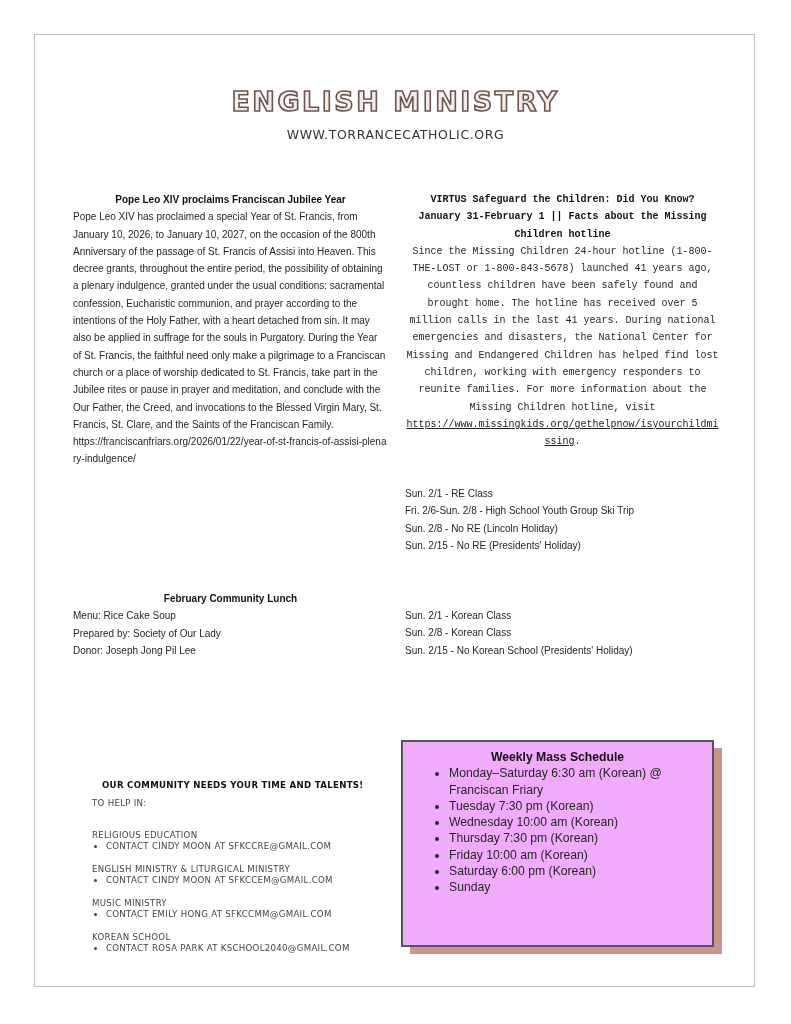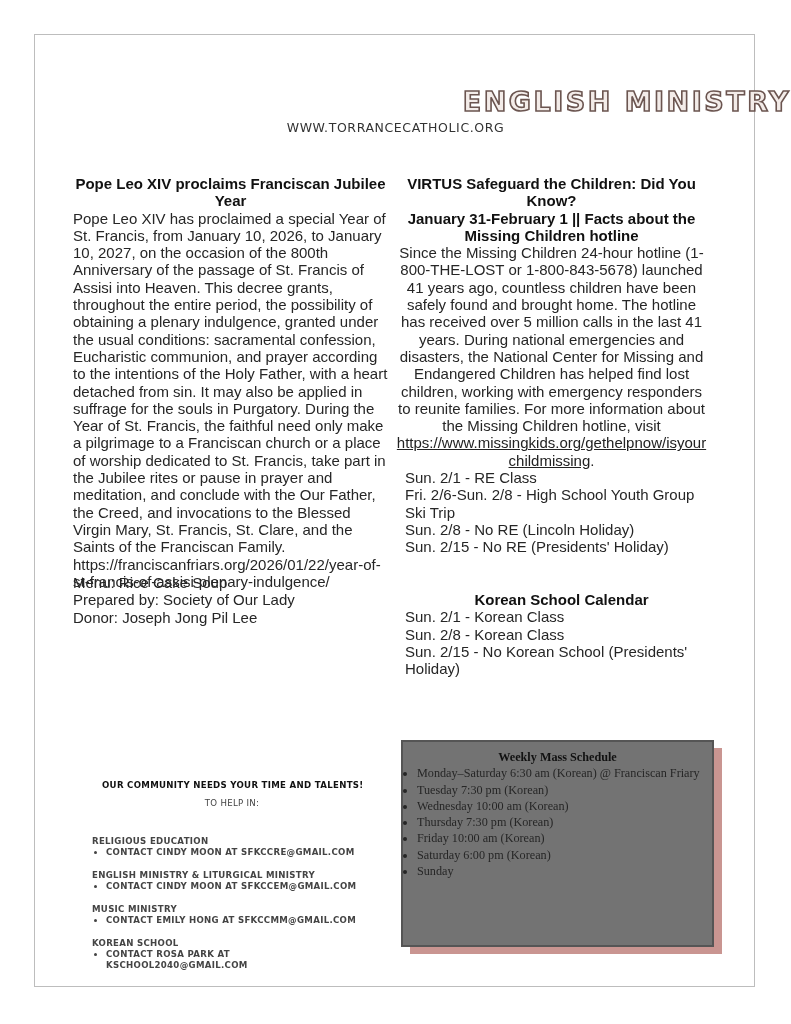--- a/index.html
+++ b/index.html
@@ -2,47 +2,47 @@
 <html><head>
 <meta charset="utf-8">
 <style>
   html, body { margin: 0; padding: 0; background: #ffffff; }
   body { width: 791px; height: 1024px; position: relative; overflow: hidden;
          font-family: "Liberation Sans", sans-serif; color: #222222; }
   .page-border { position: absolute; left: 34px; top: 34px; width: 721px; height: 953px;
                  border: 1.5px solid #bdbdbd; box-sizing: border-box; }
   .header { position: absolute; left: 0; width: 791px; top: 86px; text-align: center; }
   .title { font-family: "DejaVu Sans", sans-serif; font-weight: bold; font-size: 27px; letter-spacing: 2.5px;
-           color: #f3ece9; -webkit-text-stroke: 1.6px #6b5550; line-height: 32px; text-align: right; }
-  .url { font-family: "DejaVu Sans", sans-serif; font-size: 12.5px; color: #333; letter-spacing: 0.6px; margin-top: 2px; }
+           color: #f3ece9; -webkit-text-stroke: 1.6px #6b5550; line-height: 32px; }
+  .url { font-family: "DejaVu Sans", sans-serif; font-size: 12.5px; color: #333; letter-spacing: 0.6px; margin-top: 9px; }
 
-  .col { position: absolute; font-size: 15px; line-height: 17.3px; color: #262626; }
+  .col { position: absolute; font-size: 10px; line-height: 17.3px; color: #262626; margin-top: 16px; }
   .h { font-weight: bold; text-align: center; color: #111; }
   .left1 { left: 73px; top: 175px; width: 315px; }
   .left2 { left: 73px; top: 574px; width: 315px; }
-  .right1 { left: 395px; top: 175px; width: 313px; text-align: center; }
+  .right1 { left: 406px; top: 175px; width: 313px; text-align: center; font-family: Liberation Mono, monospace; }
   .right2 { left: 405px; top: 469px; width: 313px; }
   .right3 { left: 405px; top: 591px; width: 313px; }
   .link { text-decoration: underline; color: #222; word-break: break-all; }
   .urltext { word-break: break-all; }
 
   .community { position: absolute; left: 92px; top: 780px; width: 280px; font-family: "DejaVu Sans", sans-serif;
                font-size: 8.6px; color: #444; letter-spacing: 0.3px; }
   .community .ch { font-weight: bold; color: #111; font-size: 8.6px; margin-bottom: 8px; margin-left: 10px; }
-  .community .sub { margin-bottom: 28px; text-align: center; }
-  .community .grp { margin-bottom: 12px; font-weight: bold; }
+  .community .sub { margin-bottom: 22px; }
+  .community .grp { margin-bottom: 12px; }
   .community .gt { line-height: 11px; }
   .community ul { margin: 0; padding-left: 14px; line-height: 11px; }
   .community li { list-style: disc; }
 
   .mass-shadow { position: absolute; left: 410px; top: 748px; width: 312px; height: 206px; background: #c99591; }
-  .mass-box { position: absolute; left: 401px; top: 740px; width: 313px; height: 207px; background: #737373;
-              border: 2px solid #555; box-sizing: border-box; font-size: 12.2px; line-height: 16.3px; color: #262626; font-family: Liberation Serif, serif; }
+  .mass-box { position: absolute; left: 401px; top: 740px; width: 313px; height: 207px; background: #f0abfc;
+              border: 2px solid #555; box-sizing: border-box; font-size: 12.2px; line-height: 16.3px; color: #262626; }
   .mass-box .mh { font-weight: bold; text-align: center; margin-top: 7px; color: #111; }
-  .mass-box ul { margin: 0; padding-left: 14px; }
+  .mass-box ul { margin: 0; padding-left: 46px; }
   .mass-box ul ul { padding-left: 20px; }
   .mass-box li { list-style: disc; }
   .mass-box ul ul li { list-style: circle; }
 </style>
 </head>
 <body>
 
 <div class="page-border"></div>
 
 <div class="header">
@@ -50,41 +50,41 @@
   <div class="url">WWW.TORRANCECATHOLIC.ORG</div>
 </div>
 
 <div class="col left1">
   <div class="h">Pope Leo XIV proclaims Franciscan Jubilee Year</div>
   <div>Pope Leo XIV has proclaimed a special Year of St. Francis, from January 10, 2026, to January 10, 2027, on the occasion of the 800th Anniversary of the passage of St. Francis of Assisi into Heaven. This decree grants, throughout the entire period, the possibility of obtaining a plenary indulgence, granted under the usual conditions: sacramental confession, Eucharistic communion, and prayer according to the intentions of the Holy Father, with a heart detached from sin. It may also be applied in suffrage for the souls in Purgatory. During the Year of St. Francis, the faithful need only make a pilgrimage to a Franciscan church or a place of worship dedicated to St. Francis, take part in the Jubilee rites or pause in prayer and meditation, and conclude with the Our Father, the Creed, and invocations to the Blessed Virgin Mary, St. Francis, St. Clare, and the Saints of the Franciscan Family.</div>
   <div class="urltext">https://franciscanfriars.org/2026/01/22/year-of-st-francis-of-assisi-plenary-indulgence/</div>
 </div>
 
 <div class="col left2">
+  <div class="h">February Community Lunch</div>
   <div>Menu: Rice Cake Soup</div>
   <div>Prepared by: Society of Our Lady</div>
   <div>Donor: Joseph Jong Pil Lee</div>
 </div>
 
 <div class="col right1">
   <div class="h">VIRTUS Safeguard the Children: Did You Know?</div>
   <div class="h">January 31-February 1 || Facts about the Missing Children hotline</div>
   <div>Since the Missing Children 24-hour hotline (1-800-THE-LOST or 1-800-843-5678) launched 41 years ago, countless children have been safely found and brought home. The hotline has received over 5 million calls in the last 41 years. During national emergencies and disasters, the National Center for Missing and Endangered Children has helped find lost children, working with emergency responders to reunite families. For more information about the Missing Children hotline, visit</div>
   <div><a class="link">https://www.missingkids.org/gethelpnow/isyourchildmissing</a><span>.</span></div>
 </div>
 
 <div class="col right2">
   <div>Sun. 2/1 - RE Class</div>
   <div>Fri. 2/6-Sun. 2/8 - High School Youth Group Ski Trip</div>
   <div>Sun. 2/8 - No RE (Lincoln Holiday)</div>
   <div>Sun. 2/15 - No RE (Presidents' Holiday)</div>
 </div>
 
 <div class="col right3">
-  <div class="h">Korean School Calendar</div>
   <div>Sun. 2/1 - Korean Class</div>
   <div>Sun. 2/8 - Korean Class</div>
   <div>Sun. 2/15 - No Korean School (Presidents' Holiday)</div>
 </div>
 
 <div class="community">
   <div class="ch">OUR COMMUNITY NEEDS YOUR TIME AND TALENTS!</div>
   <div class="sub">TO HELP IN:</div>
   <div class="grp">
     <div class="gt">RELIGIOUS EDUCATION</div>

